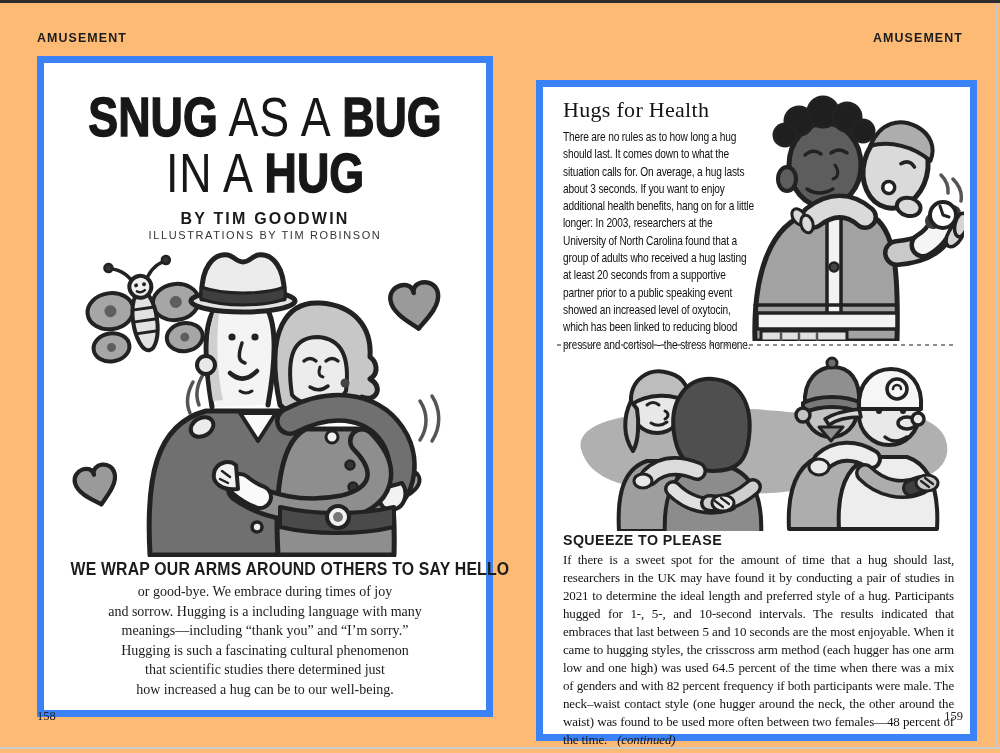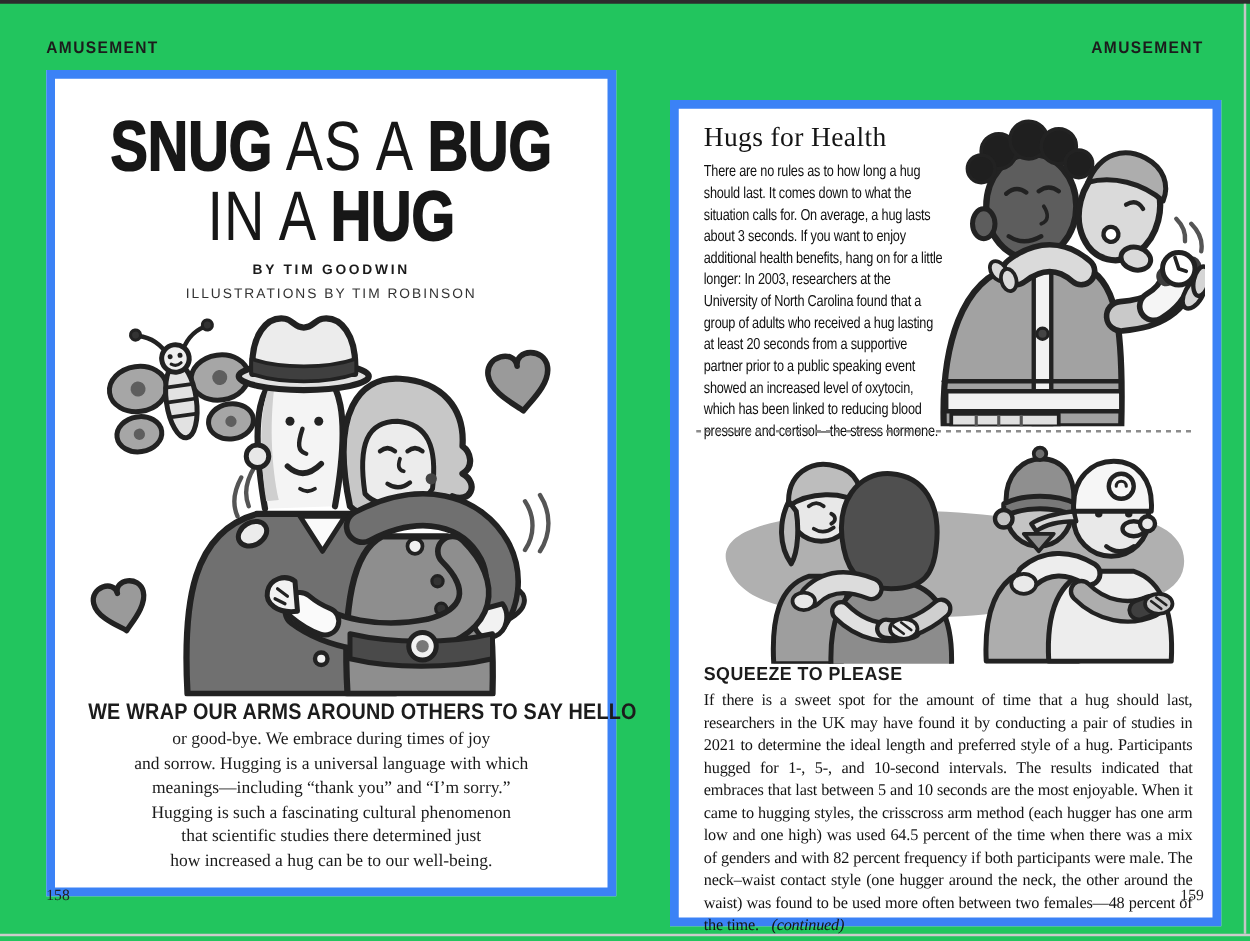--- a/index.html
+++ b/index.html
@@ -1,16 +1,16 @@
 <!DOCTYPE html>
 <html><head>
 <meta charset="utf-8">
 <style>
   html,body{margin:0;padding:0;background:#e9e9e9;}
-  #sheet{position:relative;width:1000px;height:753px;background:#22c55e;overflow:hidden;
+  #sheet{position:relative;width:1000px;height:753px;background:#fdba74;overflow:hidden;
          font-family:"Liberation Sans",sans-serif;color:#1c1c1c;}
   .abs{position:absolute;}
   
   #top-bar{left:0;top:0;width:1000px;height:3px;background:#2c2c2c;}
   #bottom-edge{left:0;top:747px;width:1000px;height:2px;background:#cccccc;}
   #right-edge{left:995px;top:3px;width:2px;height:744px;background:#c6c6c6;}
   
   .running-head{top:30px;font-size:13.5px;font-weight:700;letter-spacing:1.2px;
                 transform:scaleX(.92);transform-origin:0 50%;}
   #head-right{transform-origin:100% 50%;text-align:right;}
@@ -18,21 +18,21 @@
   .page-box{border:7px solid #3b82f6;background:#fff;}
   #left-box{left:37px;top:56px;width:442px;height:647px;}
   #right-box{left:536px;top:56px;width:427px;height:647px;margin-top:24px;}
   .page-num{top:709px;font-family:"Liberation Serif",serif;font-size:12.5px;color:#222;}
   
   #article-title{left:0;right:0;top:26px;text-align:center;transform:scaleX(.8);
                  transform-origin:50% 0;white-space:nowrap;}
   .title-line{font-size:56px;line-height:56px;color:#171717;}
   .title-heavy{font-weight:700;-webkit-text-stroke:1.4px #171717;}
   .title-lite{font-weight:400;letter-spacing:1px;}
-  #byline{left:0;right:0;top:147px;text-align:center;font-size:11px;font-weight:700;
+  #byline{left:0;right:0;top:147px;text-align:center;font-size:16px;font-weight:700;
           letter-spacing:2.2px;color:#1a1a1a;}
   #illo-credit{left:0;right:0;top:166px;text-align:center;font-size:11px;font-weight:400;
           letter-spacing:1.6px;color:#333;}
   #lead-kicker{left:0;right:0;top:496px;text-align:center;font-size:18px;font-weight:700;
           letter-spacing:.2px;transform:scaleX(.88);transform-origin:50% 0;white-space:nowrap;}
   #lead-body{left:0;right:0;top:519px;text-align:center;font-family:"Liberation Serif",serif;
           font-size:14px;line-height:19.6px;color:#1b1b1b;}
   
   #health-heading{left:20px;top:10px;font-family:"Liberation Serif",serif;font-size:22px;
           letter-spacing:.3px;color:#141414;}
@@ -152,21 +152,21 @@
           <path d="M226,264 C260,272 306,272 340,264 L340,284 C306,292 260,292 226,284 Z" fill="#4a4a4a" stroke-width="4"></path>
           <circle cx="284" cy="274" r="11" fill="#f2f2f2" stroke-width="4"></circle>
           <circle cx="284" cy="274" r="5" fill="#777" stroke="none"></circle>
         </g>
       </g>
     </svg>
 
     <div class="abs" id="lead-kicker">WE WRAP OUR ARMS AROUND OTHERS TO SAY HELLO</div>
     <div class="abs" id="lead-body">
       <div>or good-bye. We embrace during times of joy</div>
-      <div>and sorrow. Hugging is a universal language with which</div>
+      <div>and sorrow. Hugging is a including language with many</div>
       <div>meanings—including “thank you” and “I’m sorry.”</div>
       <div>Hugging is such a fascinating cultural phenomenon</div>
       <div>that scientific studies there determined just</div>
       <div>how increased a hug can be to our well-being.</div>
     </div>
   </div>
   <div class="abs page-num" style="left:37px;">158</div>
 
   <div class="abs page-box" id="right-box">
 

